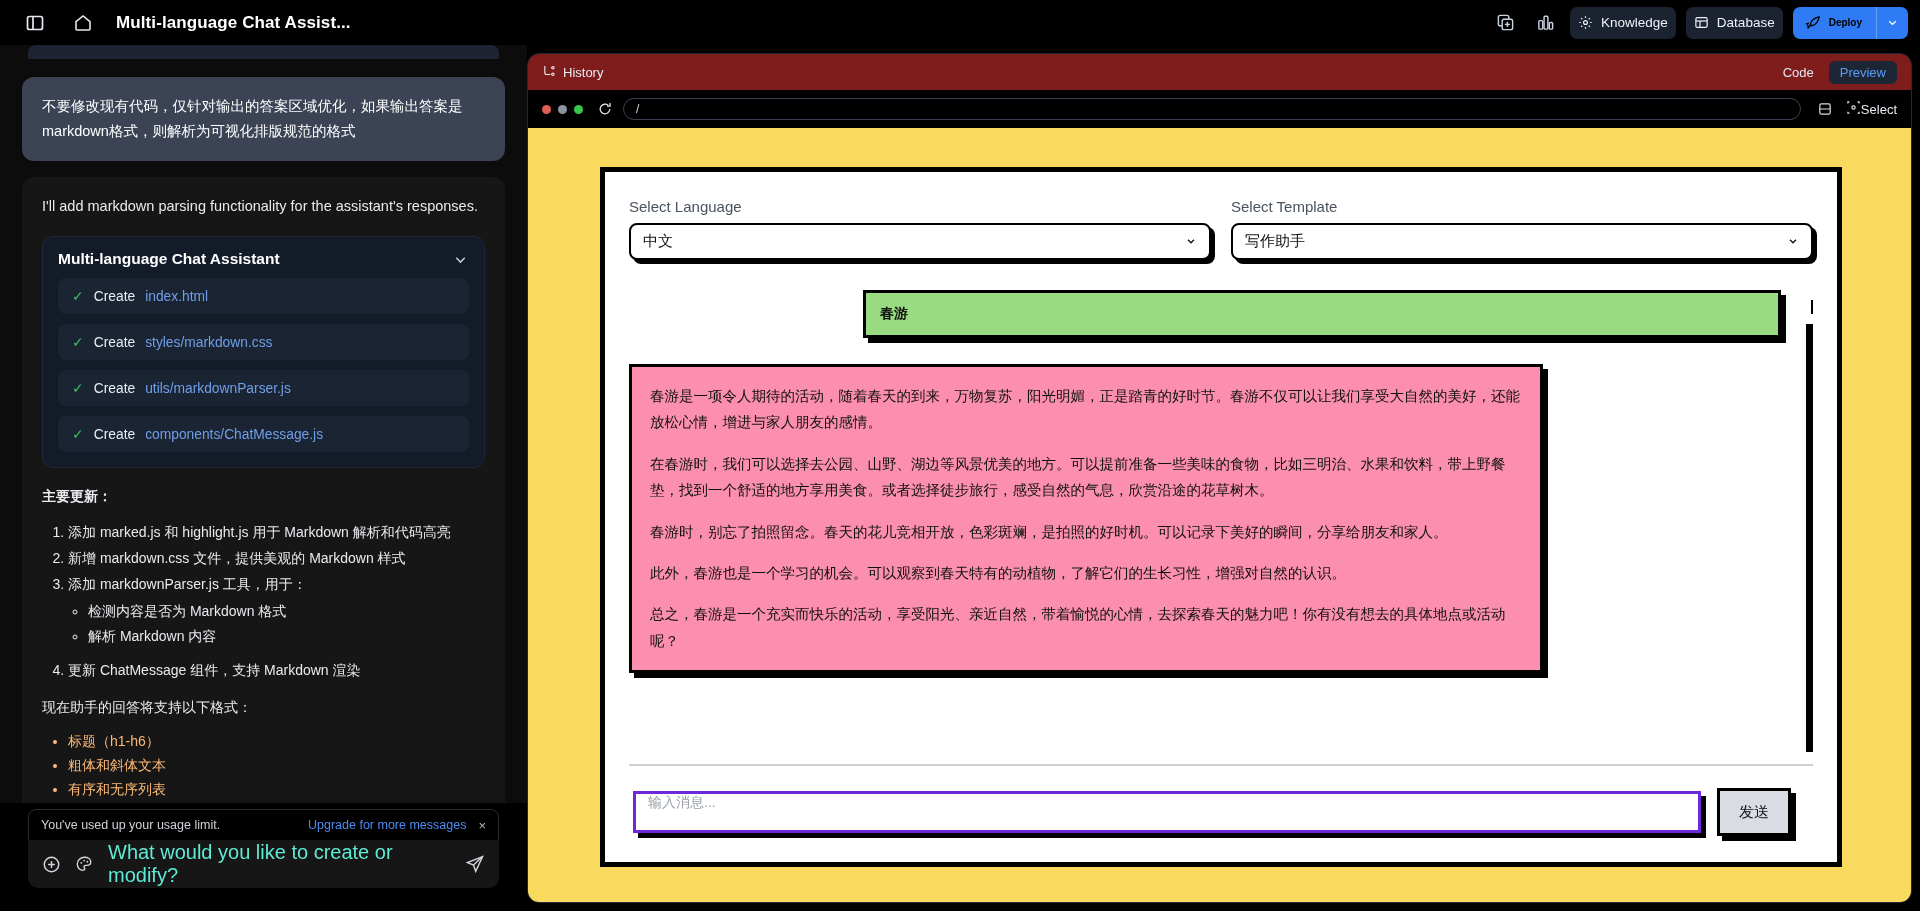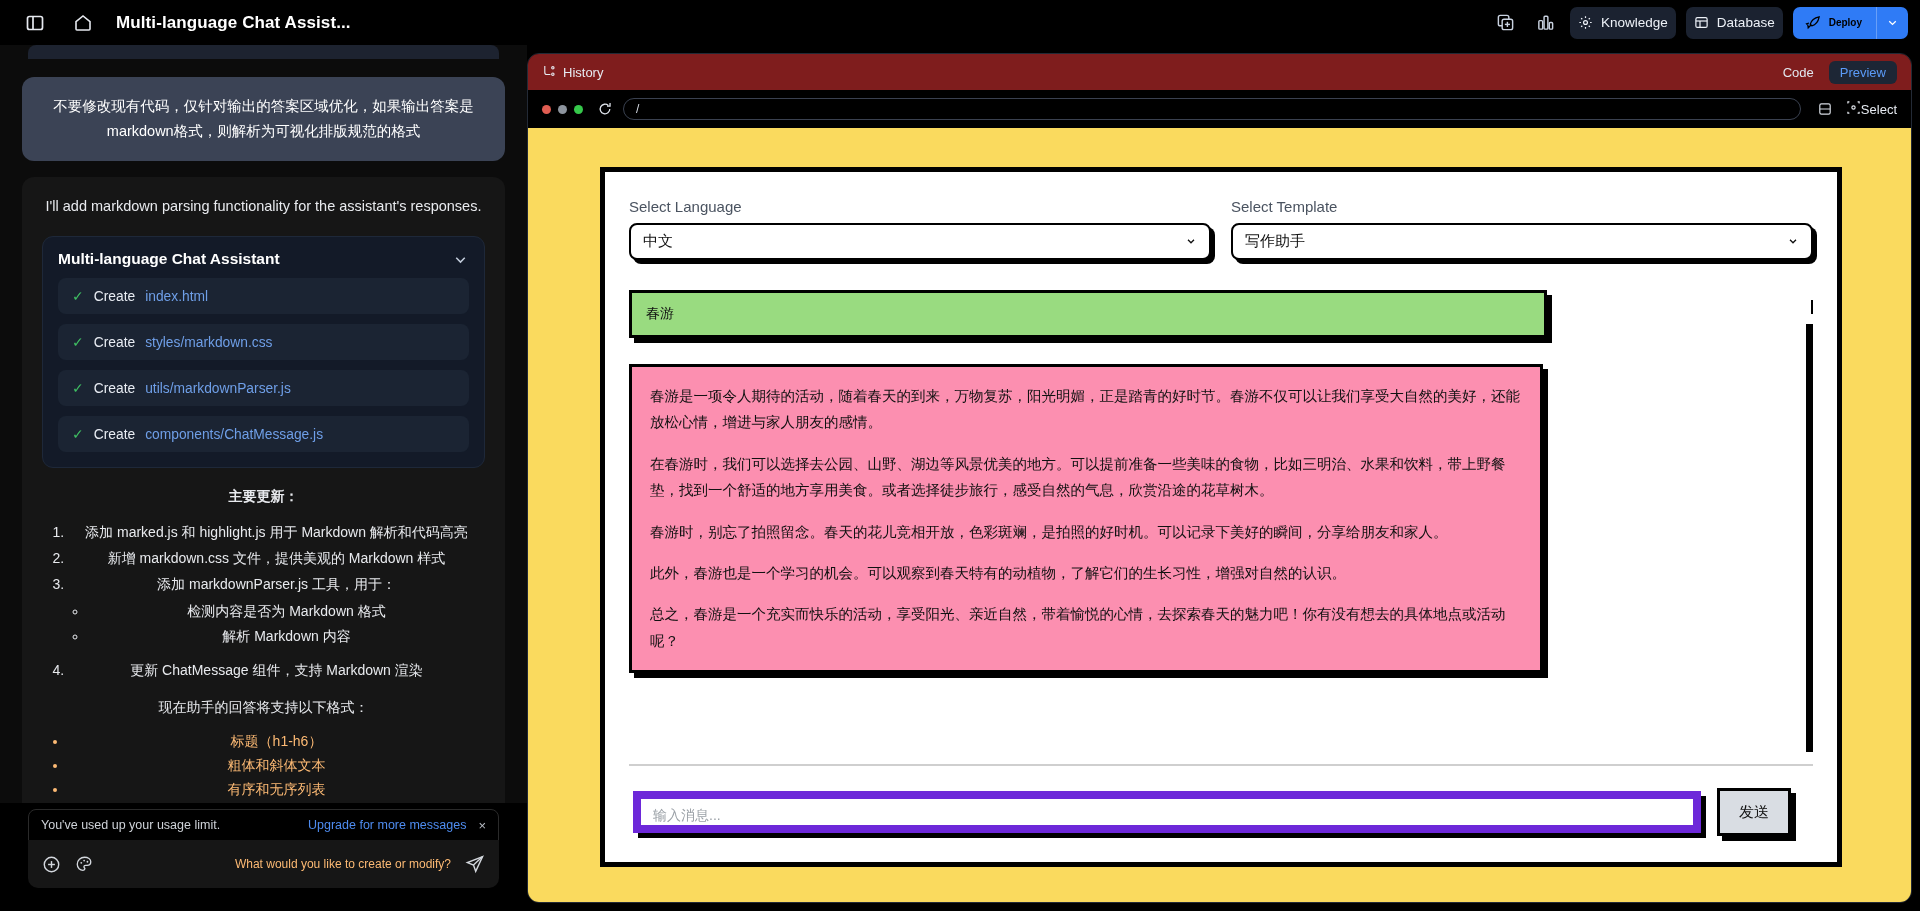--- a/index.html
+++ b/index.html
@@ -50,21 +50,21 @@
     width: 32px; height: 32px; background: #2f7bf6; color: #fff;
     display: flex; align-items: center; justify-content: center; cursor: pointer;
     border-left: 1px solid rgba(255,255,255,.28);
   }
 
   
   .sidebar {
     position: absolute; left: 0; top: 45px; width: 527px; height: 866px;
     background: #0c0c0c; overflow: hidden;
   }
-  .sb-scroll { position: absolute; inset: 0 0 108px 0; overflow: hidden; padding: 0 22px; text-align: center; }
+  .sb-scroll { position: absolute; inset: 0 0 108px 0; overflow: hidden; padding: 0 22px; }
   .sb-stub {
     height: 14px; background: #1d2330; border-radius: 8px 8px 0 0; margin: 0 6px;
   }
   .bubble-user {
     background: #3b4355; color: #fff; border-radius: 12px;
     padding: 17px 20px; font-size: 14.5px; line-height: 1.72; margin-top: 18px;
   }
   .bubble-asst {
     background: #161616; border-radius: 12px; margin-top: 16px;
     padding: 18px 20px 18px; color: #e8eaee;
@@ -100,21 +100,21 @@
     margin-top: 6px; height: 32px; border: 1px solid #2a2a2a; border-radius: 8px 8px 0 0;
     display: flex; align-items: center; padding: 0 12px; color: #cfd3d9; font-size: 12.5px;
     background: #000;
   }
   .usage-link { margin-left: auto; color: #4e8cf0; cursor: pointer; font-size: 12.5px; }
   .usage-close { margin-left: 12px; color: #b9bec6; cursor: pointer; font-size: 13px; }
   .composer {
     margin-top: -1px; height: 48px; background: #161616; border-radius: 0 0 10px 10px;
     display: flex; align-items: center; gap: 14px; padding: 0 14px;
   }
-  .composer-ph { flex: 1; color: #fdba74; font-size: 12px; text-align: right; }
+  .composer-ph { flex: 1; color: #5eead4; font-size: 20px; }
   .composer-icon { color: #d4d8de; display: flex; cursor: pointer; }
 
   
   .rpanel {
     position: absolute; left: 527px; top: 45px; width: 1393px; height: 866px;
     background: #000; padding: 8px 8px 8px 0;
   }
   .rpanel-inner {
     width: 100%; height: 100%; background: #000; border: 1px solid #232a36;
     border-radius: 12px; overflow: hidden; position: relative;
@@ -169,21 +169,21 @@
     height: 37px; border: 2px solid #000; border-radius: 8px; background: #fff;
     box-shadow: 4px 4px 0 #000;
     display: flex; align-items: center; padding: 0 12px; font-size: 15px; color: #111;
     cursor: pointer;
   }
   .sel-caret { margin-left: auto; font-size: 11px; color: #111; }
 
   .chat-area {
     position: relative; margin-top: 30px; flex: 1; overflow: hidden; padding-right: 10px;
   }
-  .msg-user-wrap { display: flex; padding-right: 22px; }
+  .msg-user-wrap { display: flex; justify-content: flex-end; padding-right: 22px; font-weight: bold; }
   .msg-user {
     background: #99db80; border: 3px solid #000; box-shadow: 5px 5px 0 #000;
     min-width: 918px; padding: 12px 14px; font-size: 14px; color: #111;
   }
   .msg-asst-wrap { display: flex; margin-top: 26px; }
   .msg-asst {
     background: #fc8fb0; border: 3px solid #000; box-shadow: 5px 5px 0 #000;
     width: 914px; padding: 16px 18px; font-size: 14.5px; color: #111; line-height: 1.82;
   }
   .msg-asst p { margin-bottom: 15px; }
@@ -196,22 +196,22 @@
   }
   .vscroll-cap {
     position: absolute; right: 0; top: 0; height: 14px; width: 2px; background: #000;
   }
 
   .composer-row {
     border-top: 2px solid #cfcfcf; margin-top: 6px;
     padding: 22px 22px 26px 4px; display: flex; gap: 16px; align-items: center;
   }
   .chat-input {
-    flex: 1; height: 42px; background: #fff; border: 8px solid #6d28d9; box-shadow: 5px 5px 0 #000;
-    display: flex; align-items: flex-end; padding: 0 12px; font-size: 14px; color: #9aa0a6;
+    flex: 1; height: 42px; background: #fff; border: 3px solid #6d28d9; box-shadow: 5px 5px 0 #000;
+    display: flex; align-items: flex-start; padding: 0 12px; font-size: 14px; color: #9aa0a6;
     cursor: text;
   }
   .send-btn {
     width: 74px; height: 48px; background: #d9dde3; border: 3px solid #000;
     box-shadow: 5px 5px 0 #000; display: flex; align-items: center; justify-content: center;
     font-size: 15px; color: #111; cursor: pointer;
   }
 </style>
 </head>
 <body>

